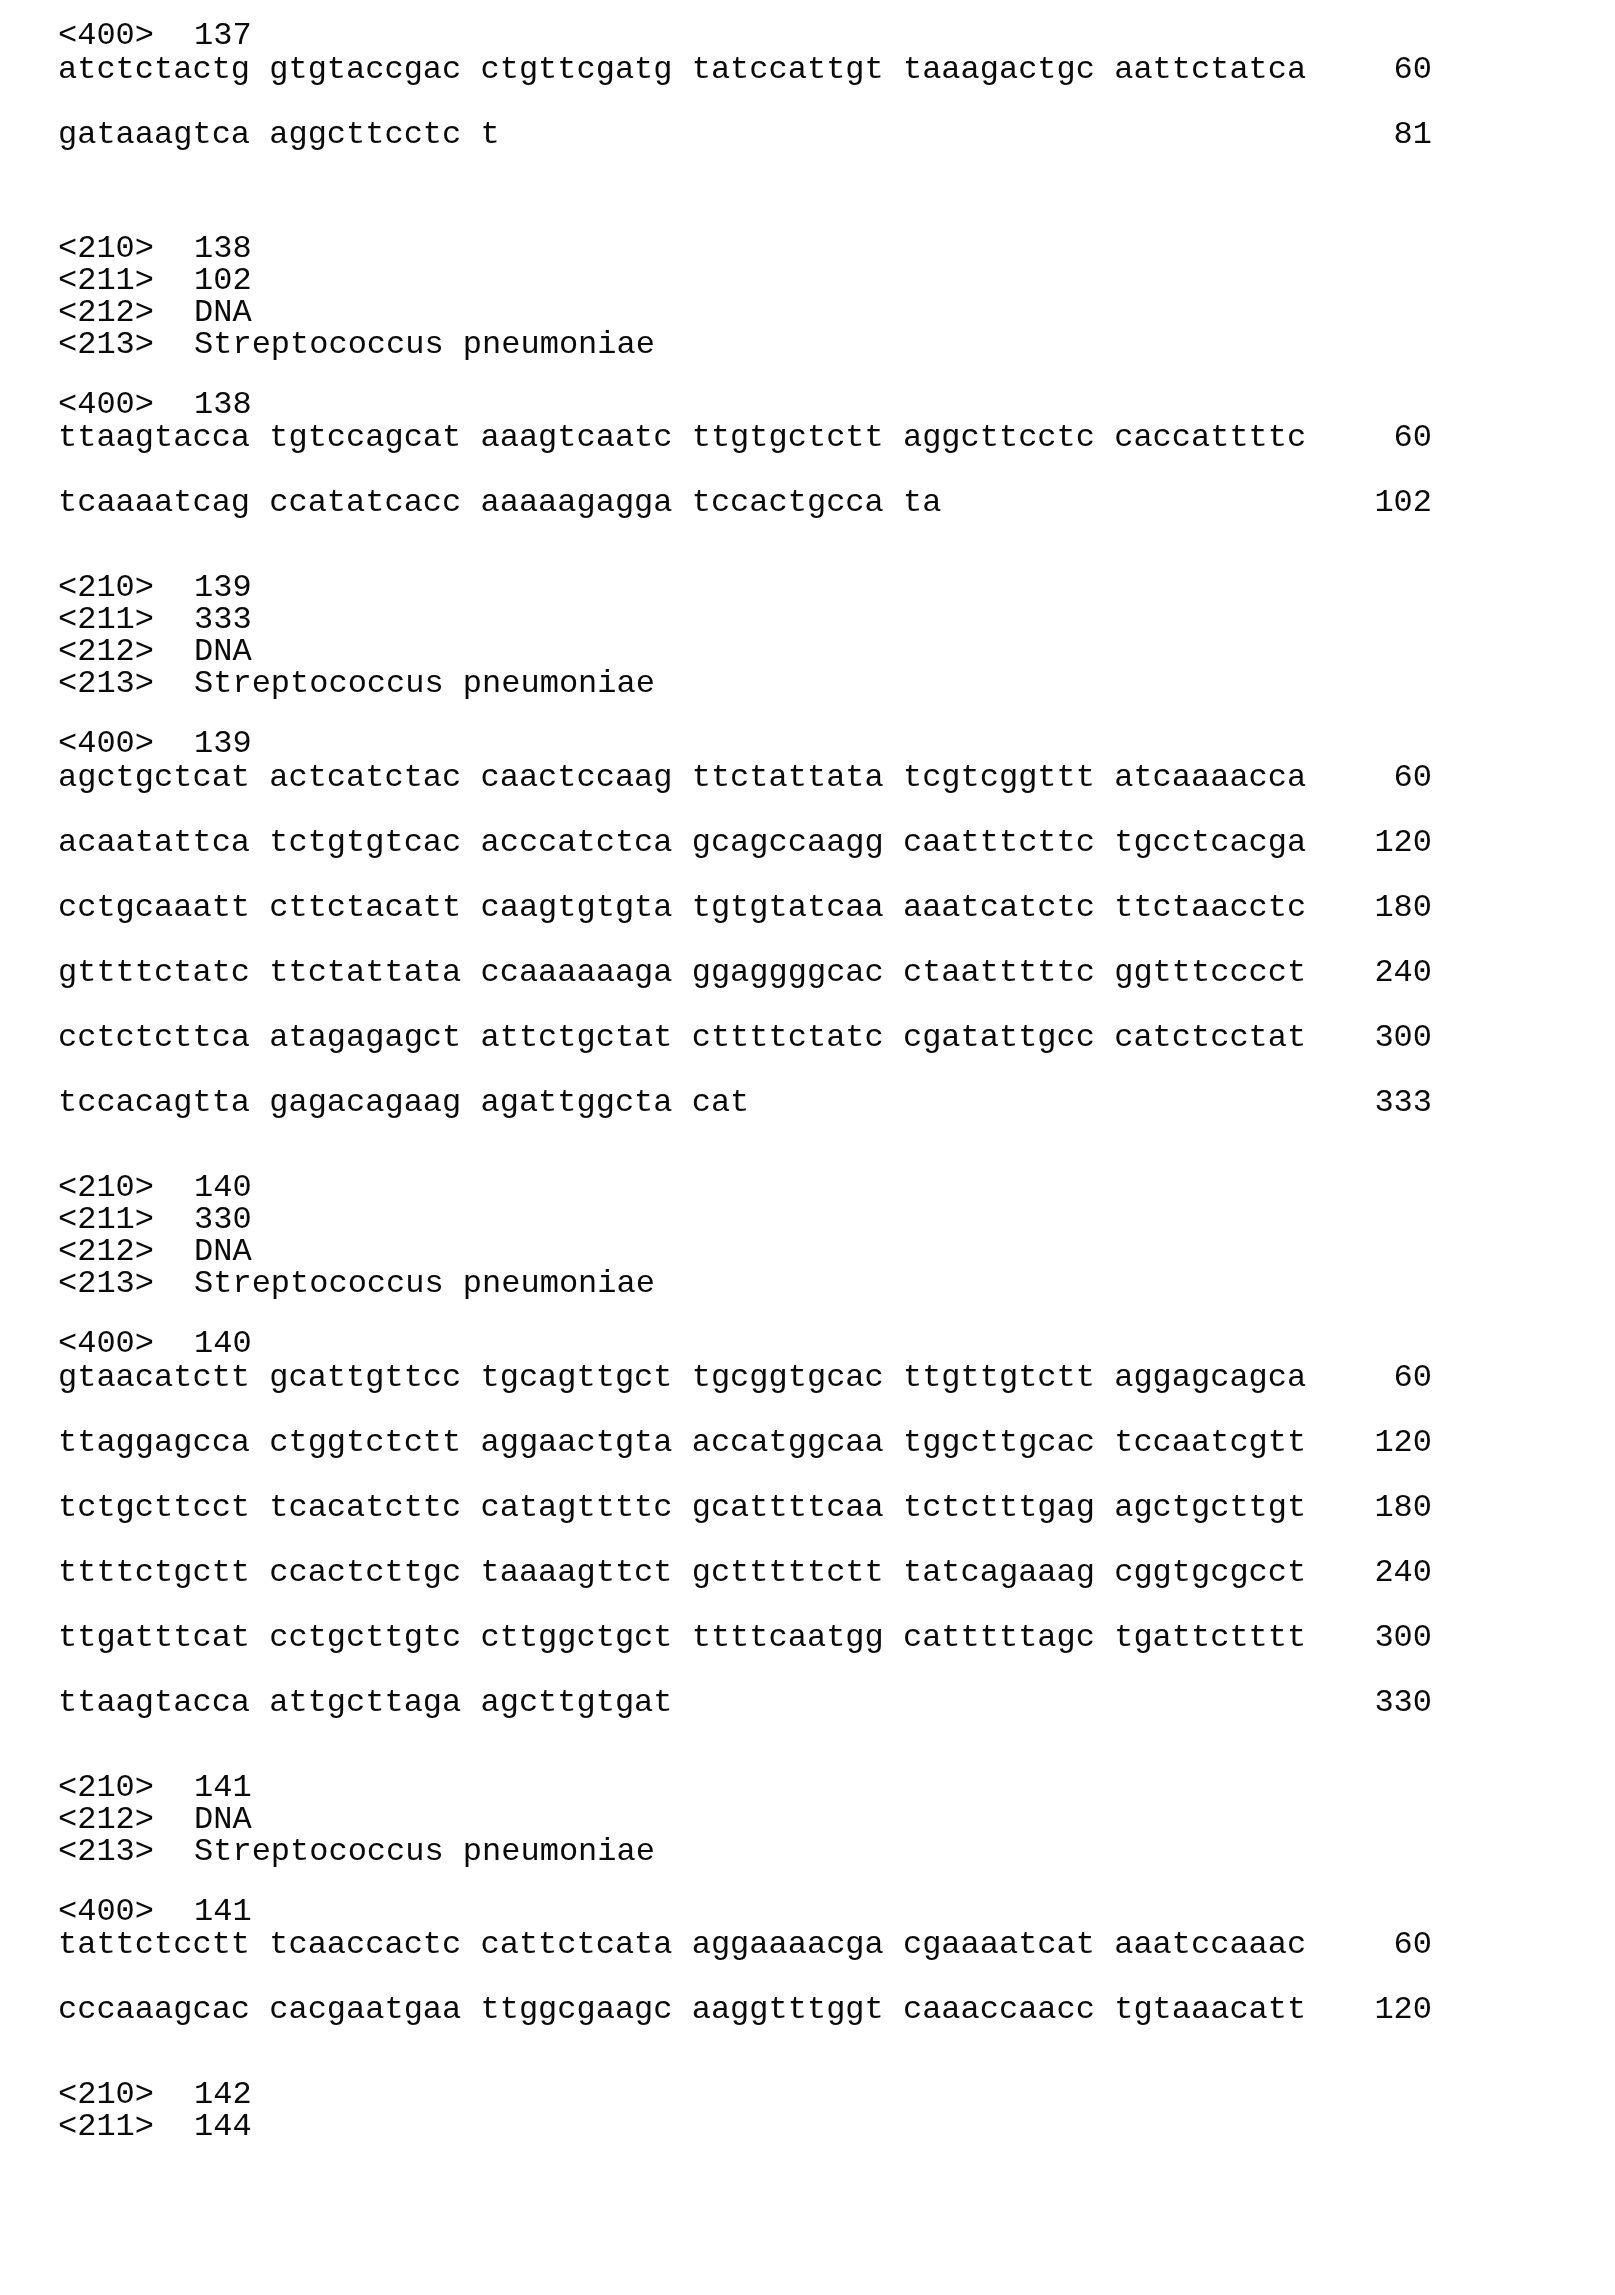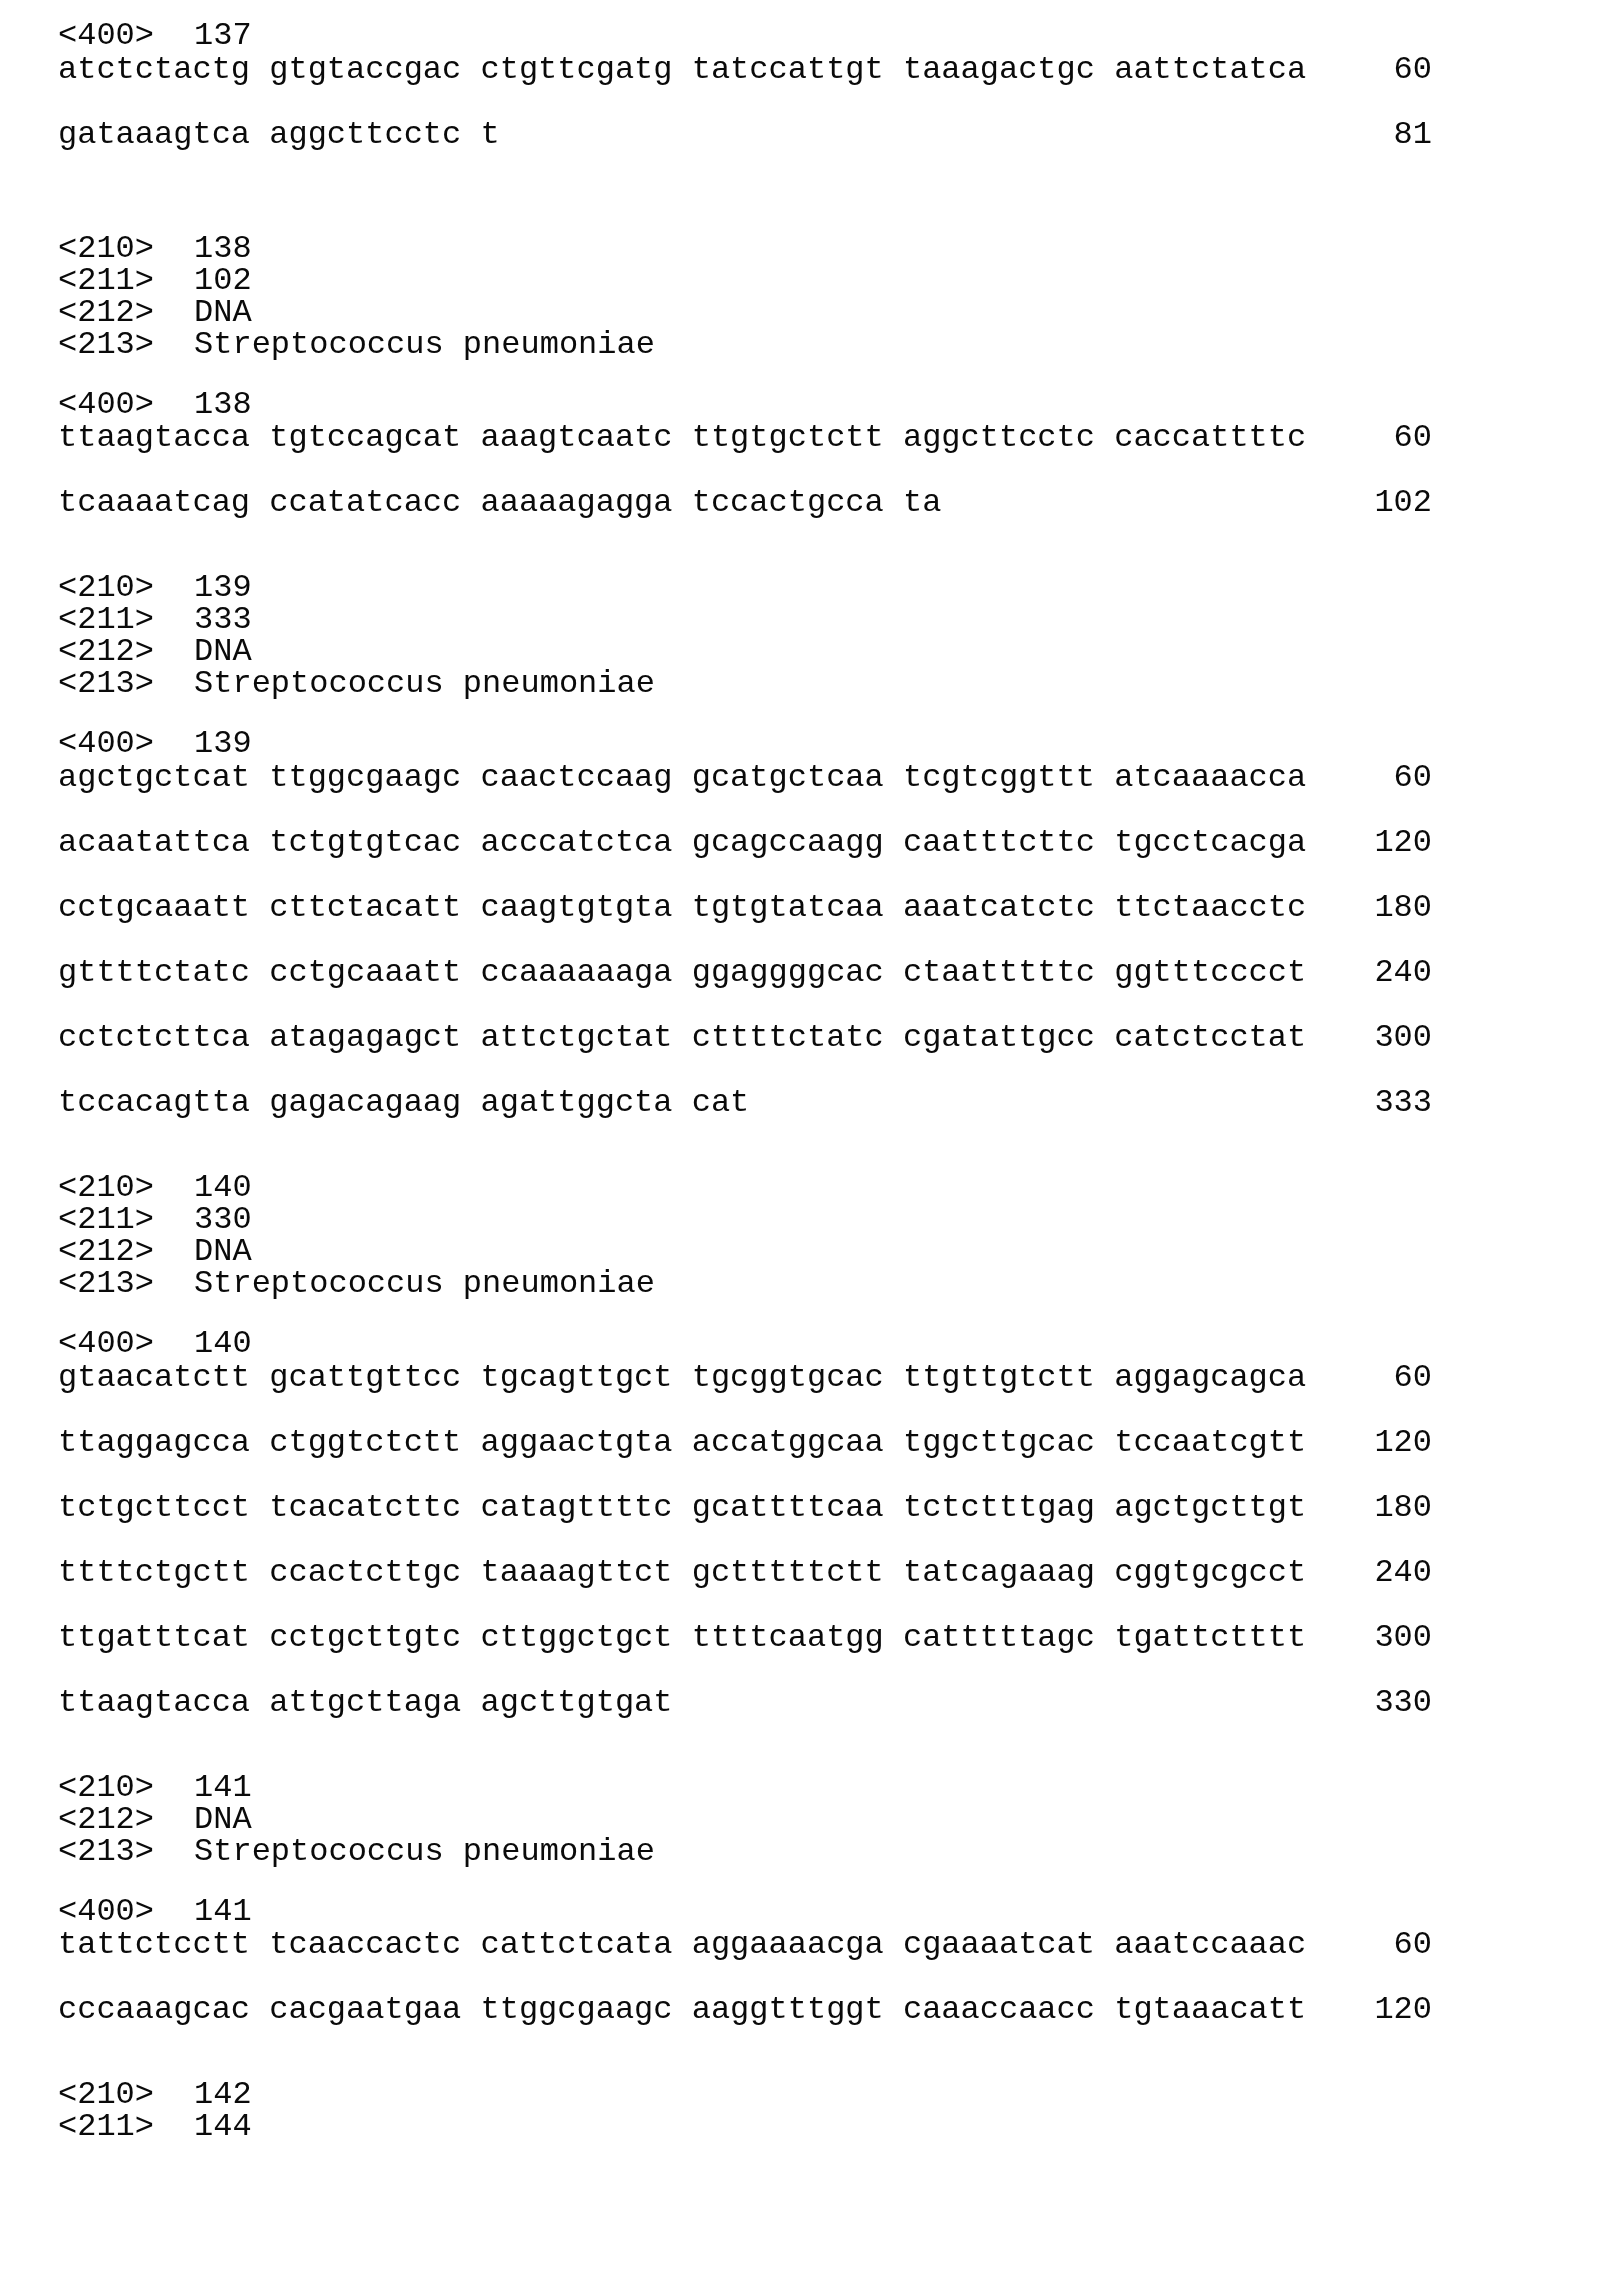--- a/index.html
+++ b/index.html
@@ -58,24 +58,24 @@
       <div class="line seq-line"><span class="seq-text">tcaaaatcag ccatatcacc aaaaagagga tccactgcca ta</span><span class="seq-num">102</span></div>
     </section>
     <section class="block block-meta">
       <div class="line meta-row"><span class="tag">&lt;210&gt;</span><span class="value">139</span></div>
       <div class="line meta-row"><span class="tag">&lt;211&gt;</span><span class="value">333</span></div>
       <div class="line meta-row"><span class="tag">&lt;212&gt;</span><span class="value">DNA</span></div>
       <div class="line meta-row"><span class="tag">&lt;213&gt;</span><span class="value">Streptococcus pneumoniae</span></div>
     </section>
     <section class="block block-400">
     <div class="line header-line"><span class="tag">&lt;400&gt;</span><span class="value">139</span></div>
-  <div class="line seq-line"><span class="seq-text">agctgctcat ttggcgaagc caactccaag gcatgctcaa tcgtcggttt atcaaaacca</span><span class="seq-num">60</span></div>
+  <div class="line seq-line"><span class="seq-text">agctgctcat actcatctac caactccaag ttctattata tcgtcggttt atcaaaacca</span><span class="seq-num">60</span></div>
       <div class="line seq-line"><span class="seq-text">acaatattca tctgtgtcac acccatctca gcagccaagg caatttcttc tgcctcacga</span><span class="seq-num">120</span></div>
       <div class="line seq-line"><span class="seq-text">cctgcaaatt cttctacatt caagtgtgta tgtgtatcaa aaatcatctc ttctaacctc</span><span class="seq-num">180</span></div>
-      <div class="line seq-line"><span class="seq-text">gttttctatc cctgcaaatt ccaaaaaaga ggaggggcac ctaatttttc ggtttcccct</span><span class="seq-num">240</span></div>
+      <div class="line seq-line"><span class="seq-text">gttttctatc ttctattata ccaaaaaaga ggaggggcac ctaatttttc ggtttcccct</span><span class="seq-num">240</span></div>
       <div class="line seq-line"><span class="seq-text">cctctcttca atagagagct attctgctat cttttctatc cgatattgcc catctcctat</span><span class="seq-num">300</span></div>
       <div class="line seq-line"><span class="seq-text">tccacagtta gagacagaag agattggcta cat</span><span class="seq-num">333</span></div>
     </section>
     <section class="block block-meta">
       <div class="line meta-row"><span class="tag">&lt;210&gt;</span><span class="value">140</span></div>
       <div class="line meta-row"><span class="tag">&lt;211&gt;</span><span class="value">330</span></div>
       <div class="line meta-row"><span class="tag">&lt;212&gt;</span><span class="value">DNA</span></div>
       <div class="line meta-row"><span class="tag">&lt;213&gt;</span><span class="value">Streptococcus pneumoniae</span></div>
     </section>
     <section class="block block-400">

